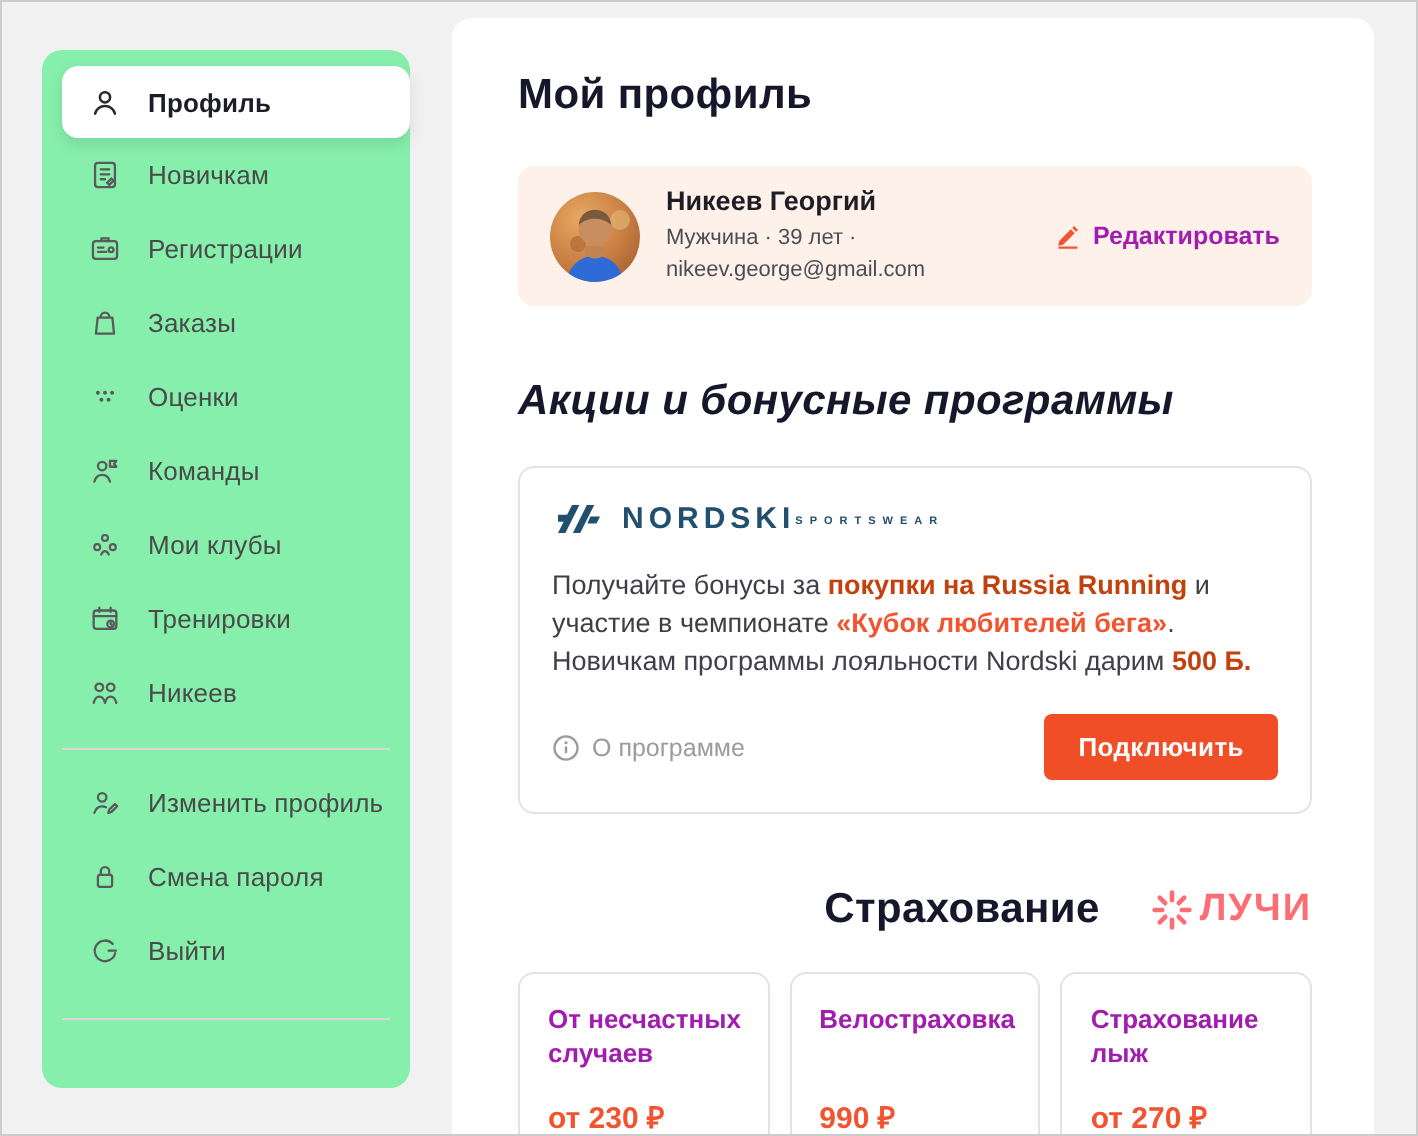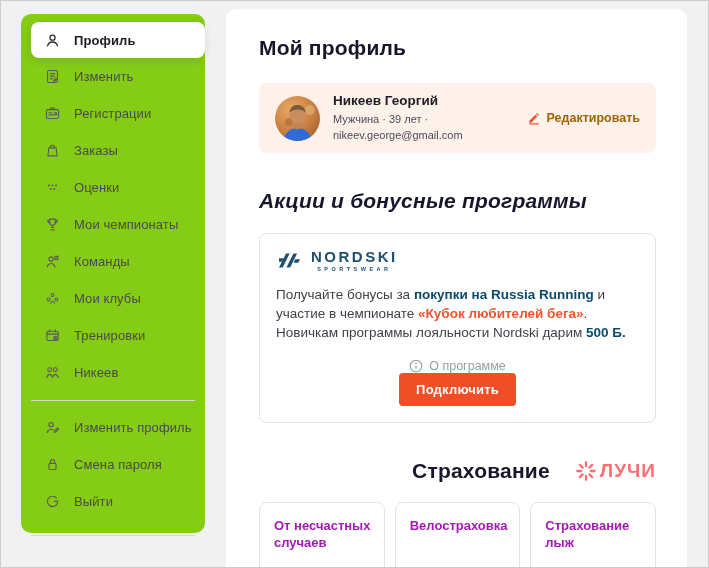--- a/index.html
+++ b/index.html
@@ -4,22 +4,22 @@
 <style>
   * { margin:0; padding:0; box-sizing:border-box; }
   html,body { width:709px; height:568px; }
   body { font-family:"Liberation Sans", sans-serif; }
   .page {
     position:relative; width:709px; height:568px;
     background:#f1f1f1; border:1px solid #cccccc; overflow:hidden;
   }
   
   .sidebar {
-    position:absolute; left:20px; top:13px; width:184px; height:519px;
-    background:#84cc16; border-radius:10px; padding-top:8px;
+    position:absolute; left:20px; top:24px; width:184px; height:519px;
+    background:#86efac; border-radius:10px; padding-top:8px;
   }
   .sb-item {
     height:37px; display:flex; align-items:center; gap:13px;
     padding-left:23px; font-size:13px; color:#4a4a4a; cursor:pointer;
     letter-spacing:0.1px; white-space:nowrap;
   }
   .sb-item .sb-ic { width:17px; height:17px; flex:none; display:flex; align-items:center; justify-content:center; }
   .sb-item .sb-ic svg { width:17px; height:17px; }
   .sb-item.active {
     background:#ffffff; border-radius:8px; margin-left:10px; height:36px;
@@ -41,35 +41,35 @@
     background:#fdf1ea; border-radius:8px; height:70px;
     display:flex; align-items:center; padding:12px 16px;
   }
   .avatar { width:45px; height:45px; border-radius:50%; overflow:hidden; flex:none; }
   .avatar svg { width:45px; height:45px; display:block; }
   .p-info { margin-left:13px; line-height:16px; }
   .p-name { font-size:13.5px; font-weight:bold; color:#1d1d26; margin-bottom:2px; }
   .p-meta { font-size:11px; color:#4c4c55; }
   .edit-link {
     margin-left:auto; display:flex; align-items:center; gap:6px;
-    color:#a16207; font-size:12.5px; font-weight:bold; cursor:pointer;
+    color:#a21caf; font-size:12.5px; font-weight:bold; cursor:pointer;
   }
   .edit-link svg { width:14px; height:14px; }
   
   .section-title { margin:36px 0 20px 0;font-style:italic; }
   .promo-card { border:1px solid #e3e3e3; border-radius:8px; padding:15px 16px 16px 16px; }
   .logo-row { display:flex; align-items:center; gap:8px; margin-bottom:13px; }
   .n-mark svg { width:27px; height:21px; display:block; }
-  .brand-stack { display:flex; flex-direction:column; align-items:center; }
+  .brand-stack { display:flex; flex-direction:row; align-items:center; }
   .brand-name { font-size:15px; font-weight:800; color:#20506e; letter-spacing:2.5px; line-height:15px; }
   .brand-sub { font-size:5.5px; font-weight:bold; color:#20506e; letter-spacing:3.5px; margin-top:2px; }
   .promo-text { font-size:13.5px; line-height:19px; color:#3f3f48; max-width:375px; }
-  .promo-text b { color:#0c4a6e; }
+  .promo-text b { color:#c2410c; }
   .promo-link { color:#f2542f; font-weight:bold; cursor:pointer; }
-  .promo-foot { display:flex; justify-content:space-between; align-items:center; margin-top:17px;flex-direction:column; }
+  .promo-foot { display:flex; justify-content:space-between; align-items:center; margin-top:17px; }
   .about-link { display:flex; align-items:center; gap:6px; color:#9b9b9b; font-size:12.5px; cursor:pointer; }
   .about-link svg { width:14px; height:14px; }
   .btn-connect {
     background:#ef4e26; color:#ffffff; border:none; border-radius:4px;
     font-family:"Liberation Sans",sans-serif; font-size:13px; font-weight:bold;
     padding:9px 17px; cursor:pointer; letter-spacing:0.2px;
   }
   
   .ins-head { display:flex; align-items:center; gap:25px; margin:36px 0 19px 0;justify-content:flex-end; }
   .luchi { display:flex; align-items:center; gap:3px; cursor:default; }
@@ -102,21 +102,21 @@
     </div>
 
     <div class="sb-item">
       <span class="sb-ic">
         <svg viewBox="0 0 24 24" fill="none" stroke="#5a5a5a" stroke-width="1.6" stroke-linecap="round">
             <rect x="5" y="3.5" width="14" height="17" rx="2"></rect>
             <path d="M9 8h6M9 11.5h6M9 15h3"></path>
             <path d="M13.5 17.5l3-3 1.5 1.5-3 3z"></path>
           </svg>
       </span>
-      <span>Изменить</span>
+      <span>Новичкам</span>
     </div>
 
     <div class="sb-item">
       <span class="sb-ic">
         <svg viewBox="0 0 24 24" fill="none" stroke="#5a5a5a" stroke-width="1.6" stroke-linecap="round">
             <rect x="3.5" y="6.5" width="17" height="12.5" rx="2"></rect>
             <path d="M9.5 6.5V4.5h5v2"></path>
             <path d="M7 11h4M7 14h6"></path>
             <circle cx="16.3" cy="12.5" r="1.7"></circle>
           </svg>
@@ -140,30 +140,20 @@
             <circle cx="7" cy="9" r="1.4"></circle>
             <circle cx="12" cy="9" r="1.4"></circle>
             <circle cx="17" cy="9" r="1.4"></circle>
             <circle cx="9.5" cy="14" r="1.4"></circle>
             <circle cx="14.5" cy="14" r="1.4"></circle>
           </svg>
       </span>
       <span>Оценки</span>
     </div>
 
-    <div class="sb-item">
-      <span class="sb-ic">
-        <svg viewBox="0 0 24 24" fill="none" stroke="#5a5a5a" stroke-width="1.6" stroke-linecap="round">
-            <path d="M8 4.5h8v4.5a4 4 0 01-8 0z"></path>
-            <path d="M8 6H5.3a3 3 0 003.2 3.4M16 6h2.7a3 3 0 01-3.2 3.4"></path>
-            <path d="M12 13v3.2M9.5 19.5h5M10.3 16.2h3.4"></path>
-          </svg>
-      </span>
-      <span>Мои чемпионаты</span>
-    </div>
 
     <div class="sb-item">
       <span class="sb-ic">
         <svg viewBox="0 0 24 24" fill="none" stroke="#5a5a5a" stroke-width="1.6" stroke-linecap="round" stroke-linejoin="round">
             <circle cx="10" cy="8.5" r="3"></circle>
             <path d="M4.5 19.5c1-3.2 3-4.7 5.5-4.7s4.5 1.5 5.5 4.7"></path>
             <path d="M15.5 4.8H20l-1.6 2.1L20 9h-4.5z"></path>
           </svg>
       </span>
       <span>Команды</span>

